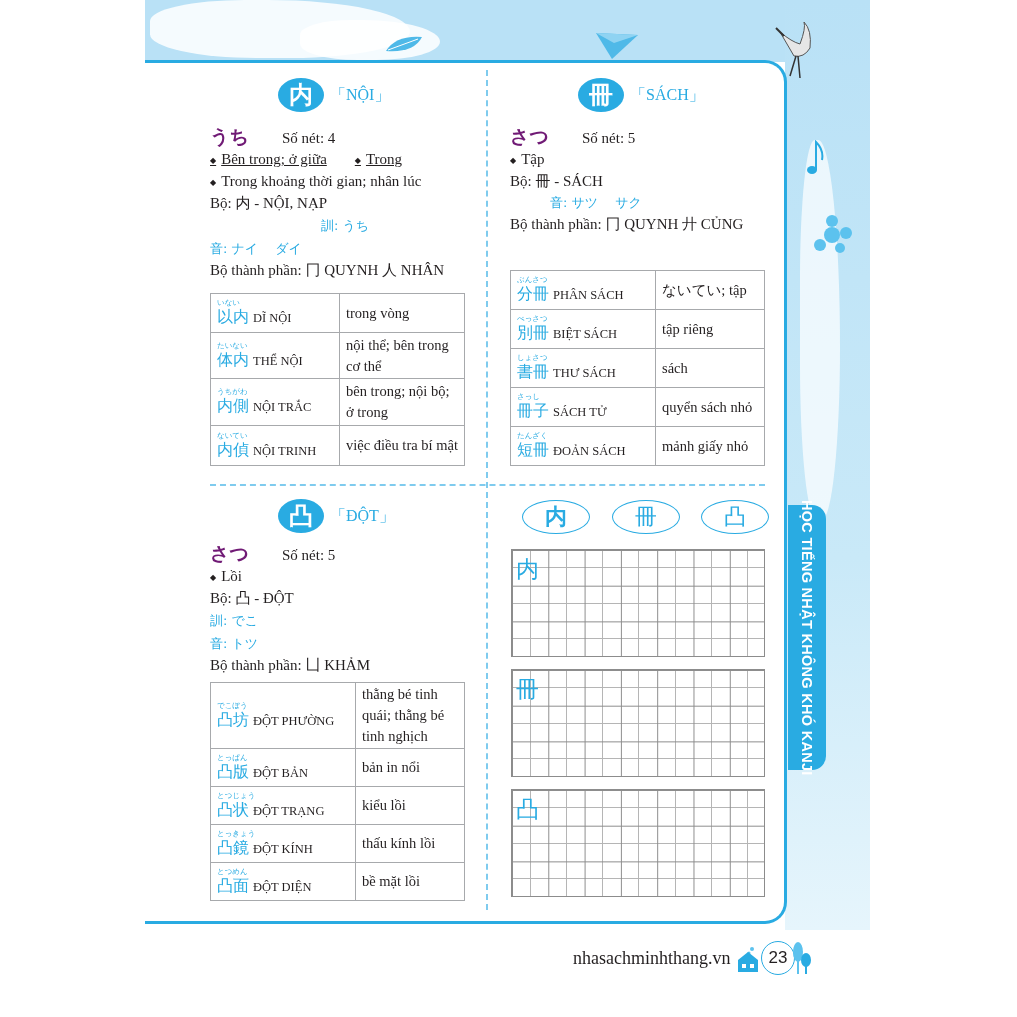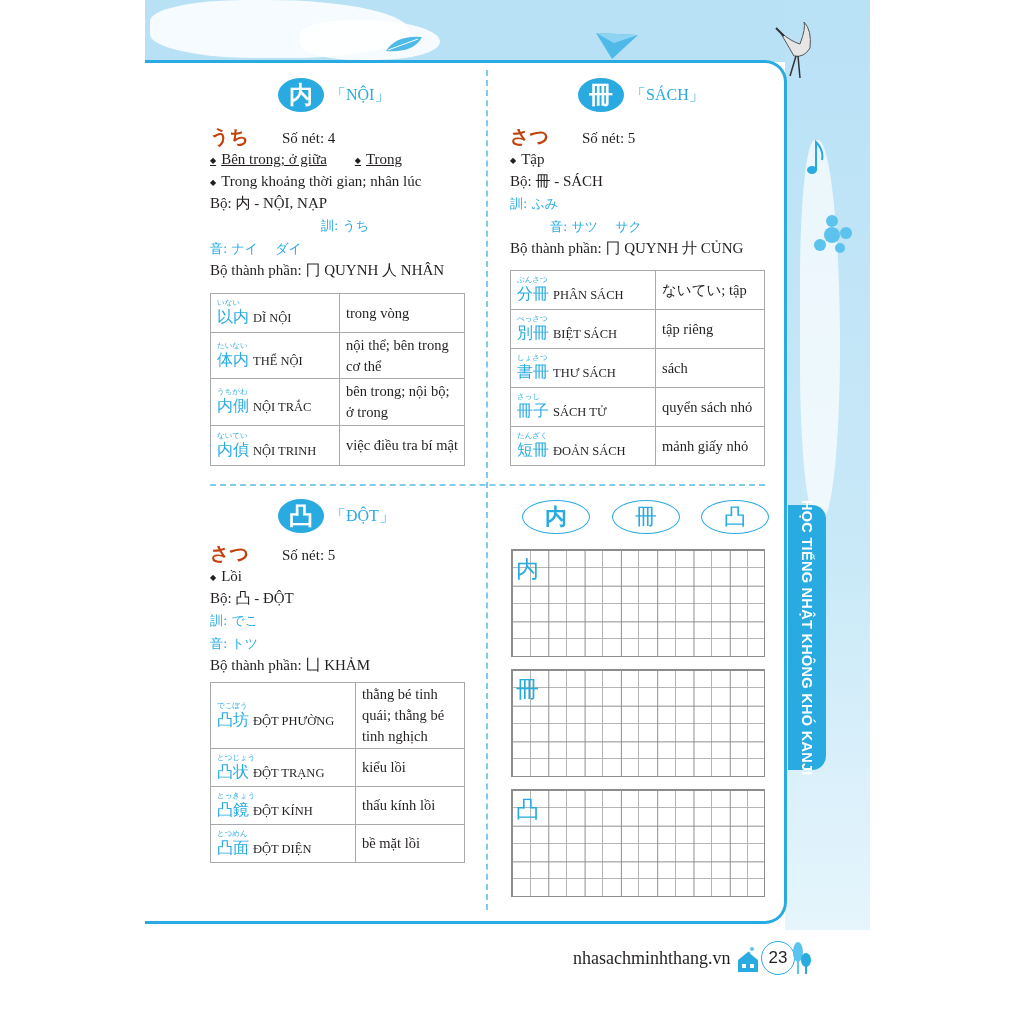--- a/index.html
+++ b/index.html
@@ -13,21 +13,21 @@
   .side-tab { position:absolute; left:788px; top:505px; width:38px; height:265px; background:#29abe2; border-radius:0 14px 14px 0; }
   .side-tab-text { position:absolute; left:788px; top:505px; width:38px; height:265px; display:flex; align-items:center; justify-content:center; }
   .side-tab-text span { writing-mode:vertical-rl; color:#fff; font-family:"Liberation Sans", sans-serif; font-weight:bold; font-size:14.5px; letter-spacing:0.3px; white-space:nowrap; }
 
   .head { position:absolute; display:flex; align-items:center; }
   .badge { width:46px; height:34px; border-radius:50%; background:#29abe2; color:#fff; font-size:24px; font-weight:bold; display:flex; align-items:center; justify-content:center; font-family:"DejaVu Sans", sans-serif; }
   .head-title { color:#29abe2; font-size:16px; margin-left:6px; }
 
   .sec { position:absolute; font-size:15px; line-height:21px; }
   .reading-row { display:flex; align-items:baseline; }
-  .reading { color:#c2410c; font-family:"DejaVu Sans", sans-serif; font-weight:bold; font-size:19px; width:72px; }
+  .reading { color:#701a75; font-family:"DejaVu Sans", sans-serif; font-weight:bold; font-size:19px; width:72px; }
   .strokes { font-size:15px; }
   .meanings { display:flex; gap:28px;text-decoration:underline; }
   .bullet::before { content:"◆"; font-size:8px; vertical-align:middle; margin-right:5px; }
   .blue { color:#29abe2; }
   .jp { font-family:"DejaVu Sans", sans-serif; font-size:13px; }
 
   table.vocab { position:absolute; border-collapse:collapse; font-size:14.5px; }
   table.vocab td { border:1.5px solid #a7a9ac; vertical-align:middle; padding:0 6px; }
   table.vocab td.w { padding:2px 6px 2px 6px; }
   .furi { display:block; color:#29abe2; font-family:"DejaVu Sans", sans-serif; font-size:7.5px; line-height:9px; }
@@ -135,21 +135,20 @@
   <div class="badge">冊</div>
   <span class="head-title">「SÁCH」</span>
 </div>
 <div class="sec" style="left:510px;top:126px;width:270px;">
   <div class="reading-row">
       <span class="reading">さつ</span>
       <span class="strokes">Số nét: 5</span>
     </div>
   <div class="bullet">Tập</div>
   <div>Bộ: 冊 - SÁCH</div>
-  <div class="blue jp" style="line-height:24px;">訓: ふみ</div>
   <div class="blue jp" style="line-height:22px;margin-left:40px;">音: サツ　 サク</div>
   <div>Bộ thành phần: 冂 QUYNH 廾 CỦNG</div>
 </div>
 <table class="vocab" style="left:510px;top:270px;width:255px;">
   <tbody>
       <tr style="height:39px;">
         <td class="w" style="width:132px;"><span class="furi">ぶんさつ</span><span class="kanji">分冊</span><span class="hv">PHÂN SÁCH</span></td>
         <td class="mean">ないてい; tập</td>
       </tr>
   <tr style="height:39px;">
@@ -184,20 +183,24 @@
   <div>Bộ: 凸 - ĐỘT</div>
   <div class="blue jp" style="line-height:24px;">訓: でこ</div>
   <div class="blue jp" style="line-height:22px;">音: トツ</div>
   <div>Bộ thành phần: 凵 KHẢM</div>
 </div>
 <table class="vocab" style="left:210px;top:682px;width:255px;">
   <tbody>
       <tr style="height:66px;">
         <td class="w" style="width:132px;"><span class="furi">でこぼう</span><span class="kanji">凸坊</span><span class="hv">ĐỘT PHƯỜNG</span></td>
         <td class="mean">thằng bé tinh quái; thằng bé tinh nghịch</td>
+      </tr>
+  <tr style="height:38px;">
+        <td class="w"><span class="furi">とっぱん</span><span class="kanji">凸版</span><span class="hv">ĐỘT BẢN</span></td>
+        <td class="mean">bản in nổi</td>
       </tr>
   <tr style="height:38px;">
         <td class="w"><span class="furi">とつじょう</span><span class="kanji">凸状</span><span class="hv">ĐỘT TRẠNG</span></td>
         <td class="mean">kiểu lồi</td>
       </tr>
   <tr style="height:38px;">
         <td class="w"><span class="furi">とっきょう</span><span class="kanji">凸鏡</span><span class="hv">ĐỘT KÍNH</span></td>
         <td class="mean">thấu kính lồi</td>
       </tr>
   <tr style="height:38px;">

